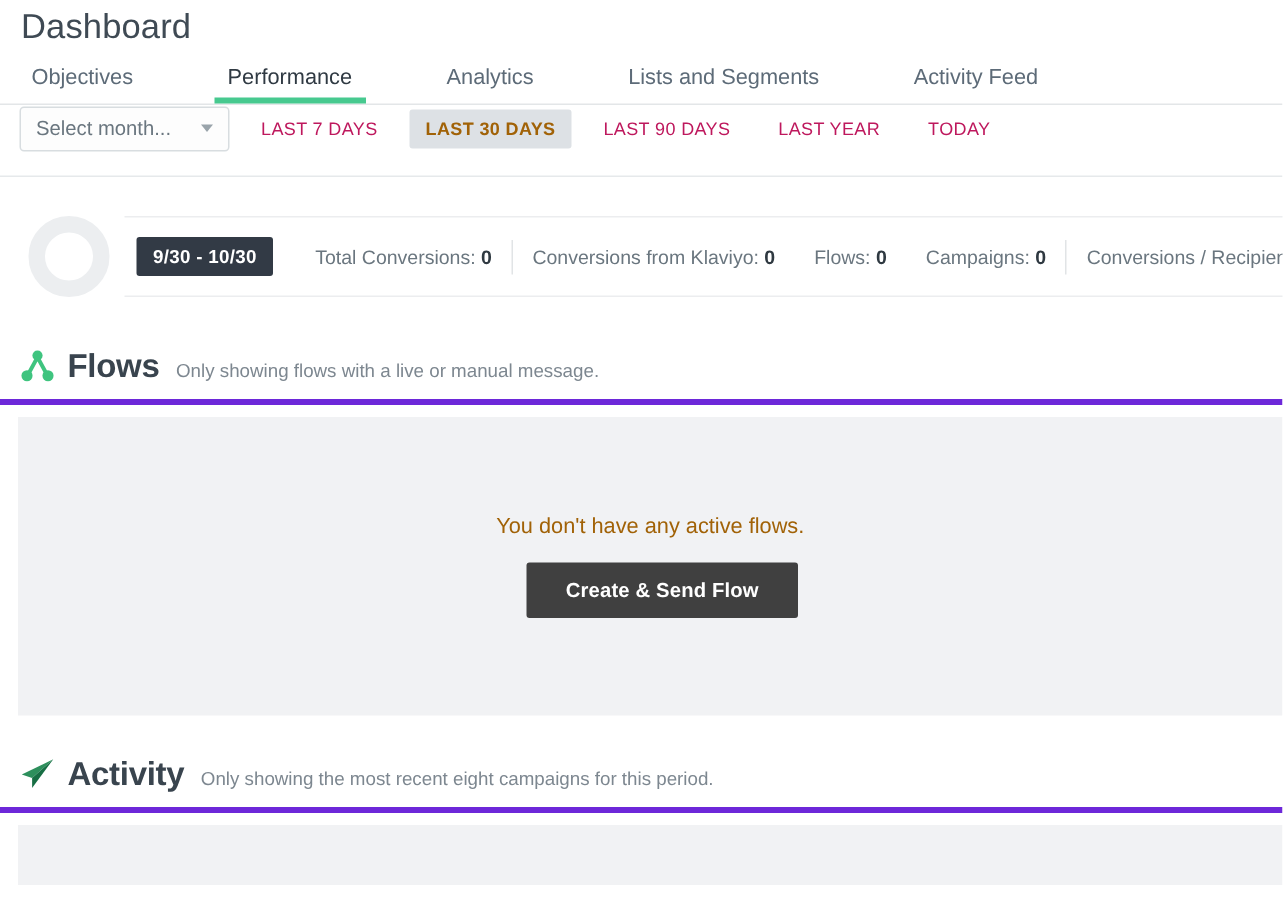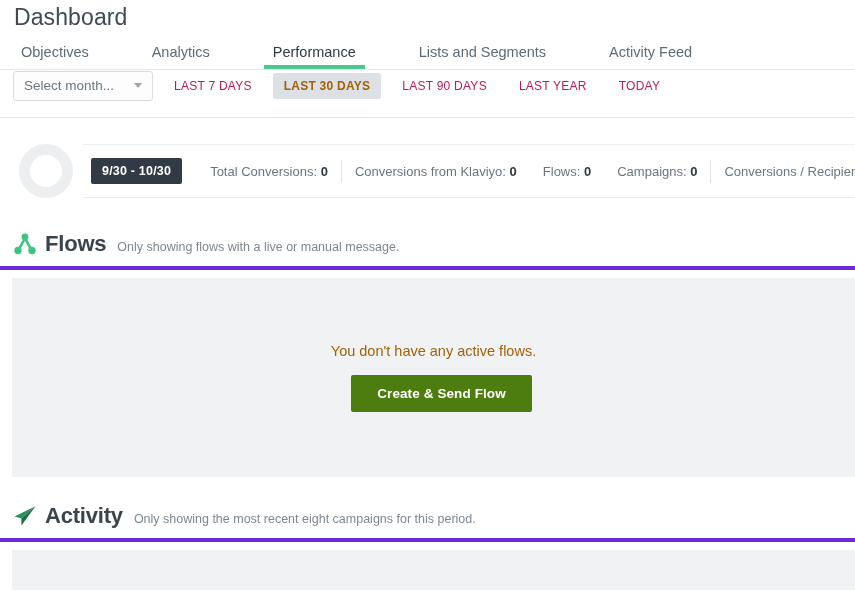--- a/index.html
+++ b/index.html
@@ -193,21 +193,21 @@
     flex-direction: column;
     align-items: center;
     justify-content: center;
   }
   .empty-text {
     font-size: 14.5px;
     color: #a16207;
     margin-bottom: 16px;
   }
   .primary-btn {
-    background: #4d7c0f;
+    background: #404040;
     color: #ffffff;
     font-size: 13.5px;
     font-weight: bold;
     border: none;
     padding: 11px 26px;
     border-radius: 2px;
     cursor: pointer;
     font-family: "Liberation Sans", sans-serif;
     letter-spacing: .1px;
     margin-left: 16px;
@@ -217,22 +217,22 @@
   }
   .campaigns-head { margin-top: 26px; }
 </style>
 </head>
 <body>
 
 <h1 class="page-title">Dashboard</h1>
 
 <div class="tabbar">
   <div class="tab">Objectives</div>
+  <div class="tab active">Performance</div>
   <div class="tab">Analytics</div>
-  <div class="tab active">Performance</div>
   <div class="tab">Lists and Segments</div>
   <div class="tab">Activity Feed</div>
 </div>
 
 <div class="filterbar">
   <div class="month-select">
     <span>Select month...</span>
     <span class="caret"></span>
   </div>
   <div class="range-btn">LAST 7 DAYS</div>

